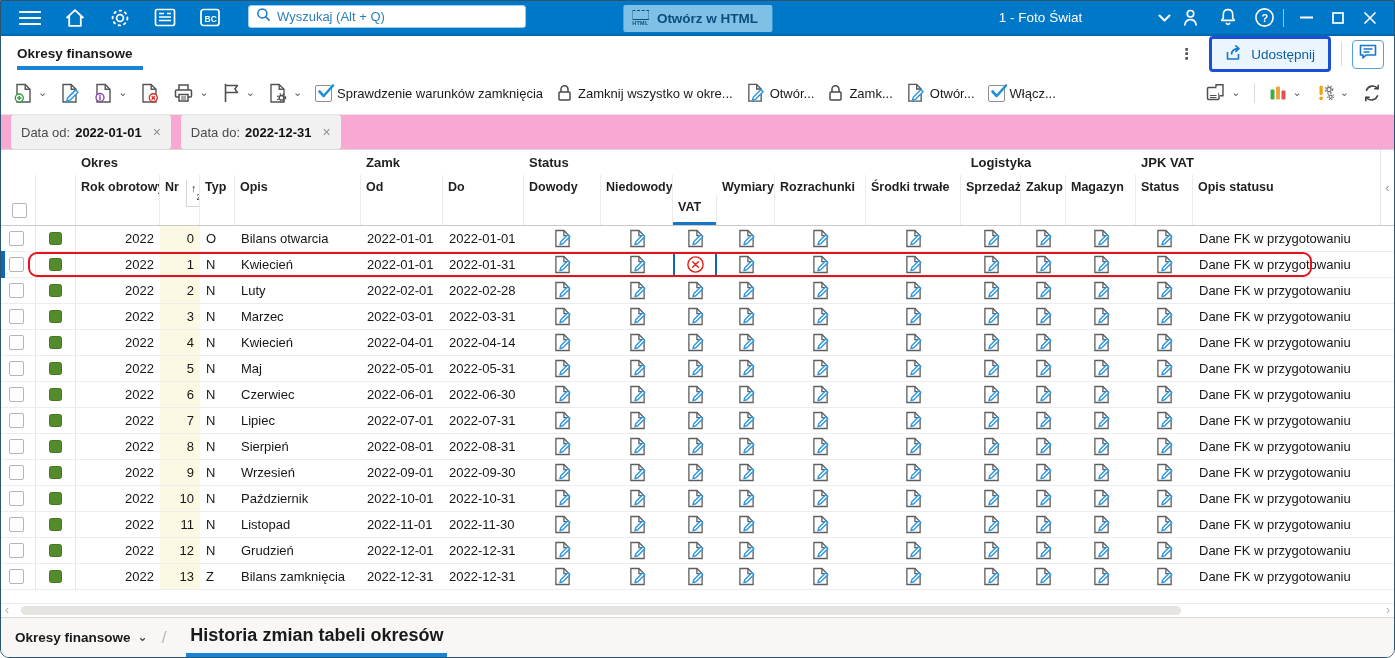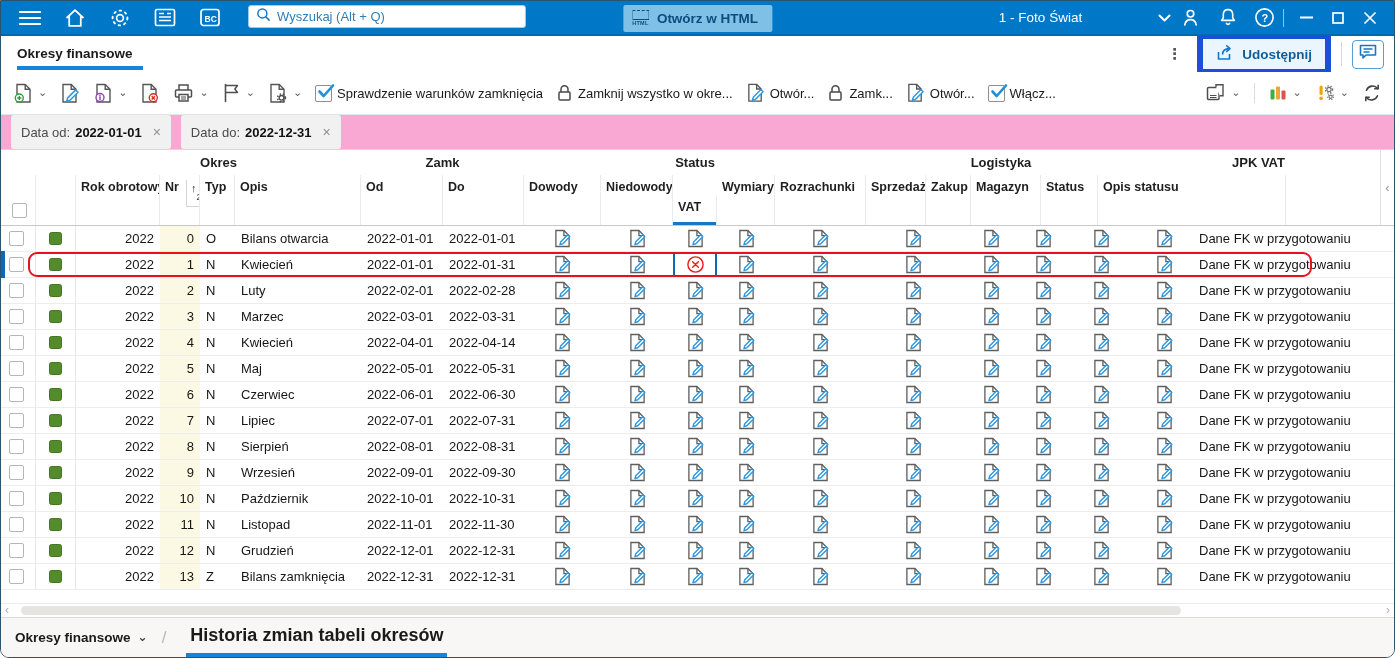--- a/index.html
+++ b/index.html
@@ -31,21 +31,21 @@
   .company{width:268px;display:flex;align-items:center;justify-content:space-between;padding:0 6px 0 14px;font-size:13.5px;cursor:pointer;}
   .company .nm{flex:1;text-align:center;}
   .tb-div{width:1px;height:18px;background:rgba(255,255,255,.55);margin:0 6px;}
   .winbtn{width:32px;height:28px;display:flex;align-items:center;justify-content:center;cursor:pointer;}
 
   
   .tabrow{height:36px;flex:0 0 36px;background:#fff;display:flex;align-items:center;padding:0 10px 0 16px;}
   .tab-active{font-weight:700;font-size:13.5px;color:#1a1a1a;border-bottom:4px solid var(--accent-blue,#1784d8);padding:7px 10px 5px 0;cursor:pointer;}
   .tab-spacer{flex:1;}
   .dots{color:#555;font-size:15px;font-weight:700;padding:0 14px;cursor:pointer;letter-spacing:1px;}
-  .share-btn{display:flex;align-items:center;gap:8px;border:6px solid #1d4ed8;background:#eaf5fd;color:#0d5e9e;font-weight:700;font-size:13.5px;border-radius:4px;padding:5px 13px;cursor:pointer;}
+  .share-btn{display:flex;align-items:center;gap:8px;border:3px solid #1d4ed8;background:#eaf5fd;color:#0d5e9e;font-weight:400;font-size:13.5px;border-radius:4px;padding:5px 13px;cursor:pointer;}
   .vdiv{width:1px;height:24px;background:#d9d9d9;margin:0 10px;}
   .comment-btn{width:32px;height:29px;border:1px solid #56a0d8;border-radius:4px;display:flex;align-items:center;justify-content:center;cursor:pointer;background:#fff;}
 
   
   .toolbar{height:43px;flex:0 0 43px;background:#fff;border-bottom:1px solid #e6e6e6;display:flex;align-items:center;padding:0 12px;gap:13px;}
   .tbtn{display:flex;align-items:center;gap:5px;cursor:pointer;}
   .tbtn .lbl{font-size:13px;color:#1a1a1a;white-space:nowrap;}
   .chev{color:#5f5f5f;font-size:11px;line-height:1;transform:translateY(-1px);}
   .cbx{position:relative;width:17px;height:17px;border:1px solid #8f8f8f;border-radius:2px;background:#fff;flex:0 0 17px;}
   .cbx svg{position:absolute;left:1px;top:-3px;overflow:visible;}
@@ -56,21 +56,21 @@
   .filterrow{height:35px;flex:0 0 35px;background:#f9a8d4;border-bottom:1px solid #d8d8d8;display:flex;gap:10px;padding:0 10px;}
   .chip{background:#f1f1f1;border-radius:3px;padding:6px 10px;display:flex;align-items:center;gap:5px;font-size:13px;color:#4a4a4a;cursor:default;}
   .chip b{color:#111;}
   .chip .x{color:#8f8f8f;font-size:14px;margin-left:6px;cursor:pointer;line-height:1;}
 
   
   .ghead{flex:0 0 76px;height:76px;position:relative;border-bottom:1px solid #c9c9c9;background:#fff;}
   .grow,.crow{display:flex;}
   .grow{height:25px;align-items:center;}
   .crow{height:50px;}
-  .gcell{font-size:13px;font-weight:700;color:#1f1f1f;padding:0 5px;white-space:nowrap;overflow:hidden;text-align:center;}
+  .gcell{font-size:13px;font-weight:700;color:#1f1f1f;padding:0 5px;white-space:nowrap;overflow:hidden;}
   .hcell{font-size:12.5px;font-weight:700;color:#1f1f1f;padding:5px 2px 0 5px;border-right:1px solid #ebebeb;white-space:nowrap;overflow:hidden;cursor:pointer;}
   .g0{flex:0 0 75px}.g1{flex:0 0 285px}.g2{flex:0 0 163px}.g3{flex:0 0 342px}.g4{flex:0 0 270px}.g5{flex:0 0 245px}
   .w0{flex:0 0 35px}.w1{flex:0 0 40px}.w2{flex:0 0 84px}.w3{flex:0 0 40px}.w4{flex:0 0 35px}.w5{flex:0 0 126px}.w6{flex:0 0 82px}.w7{flex:0 0 81px}.w8{flex:0 0 77px}.w9{flex:0 0 72px}.w10{flex:0 0 44px}.w11{flex:0 0 58px}.w12{flex:0 0 91px}.w13{flex:0 0 95px}.w14{flex:0 0 60px}.w15{flex:0 0 45px}.w16{flex:0 0 70px}.w17{flex:0 0 57px}.w18{flex:0 0 188px}
   .hcell.vat{box-shadow:inset 0 -3px 0 #1577c8;margin-top:20px;}
   .hcell.gut{display:flex;align-items:flex-end;justify-content:center;padding:0 0 7px 0;}
   .g-center{text-align:center;}
   .nr-flex{display:flex;gap:3px;}
   .sortchip{border:1px solid #d4d4d4;border-top:none;height:27px;padding:2px 4px 0 4px;margin-left:4px;font-size:11px;font-weight:400;color:#333;display:flex;align-items:flex-start;}
   .sortchip .sub{font-size:8.5px;align-self:flex-end;padding-bottom:4px;}
   .rail{position:absolute;right:0;top:0;bottom:0;width:14px;border-left:1px solid #e2e2e2;display:flex;align-items:center;justify-content:center;color:#9a9a9a;font-size:13px;cursor:pointer;background:#fff;}
@@ -421,20 +421,21 @@
       </div>
       <div class="hcell w4">Typ</div>
       <div class="hcell w5">Opis</div>
       <div class="hcell w6">Od</div>
       <div class="hcell w7">Do</div>
       <div class="hcell w8">Dowody</div>
       <div class="hcell w9">Niedowody</div>
       <div class="hcell w10 vat">VAT</div>
       <div class="hcell w11">Wymiary</div>
       <div class="hcell w12">Rozrachunki</div>
+      <div class="hcell w13">Środki trwałe</div>
       <div class="hcell w14">Sprzedaż</div>
       <div class="hcell w15">Zakup</div>
       <div class="hcell w16">Magazyn</div>
       <div class="hcell w17">Status</div>
       <div class="hcell w18">Opis statusu</div>
     </div>
     <div class="rail">‹</div>
   </div>
 
   <div class="gbody" id="tbody">

